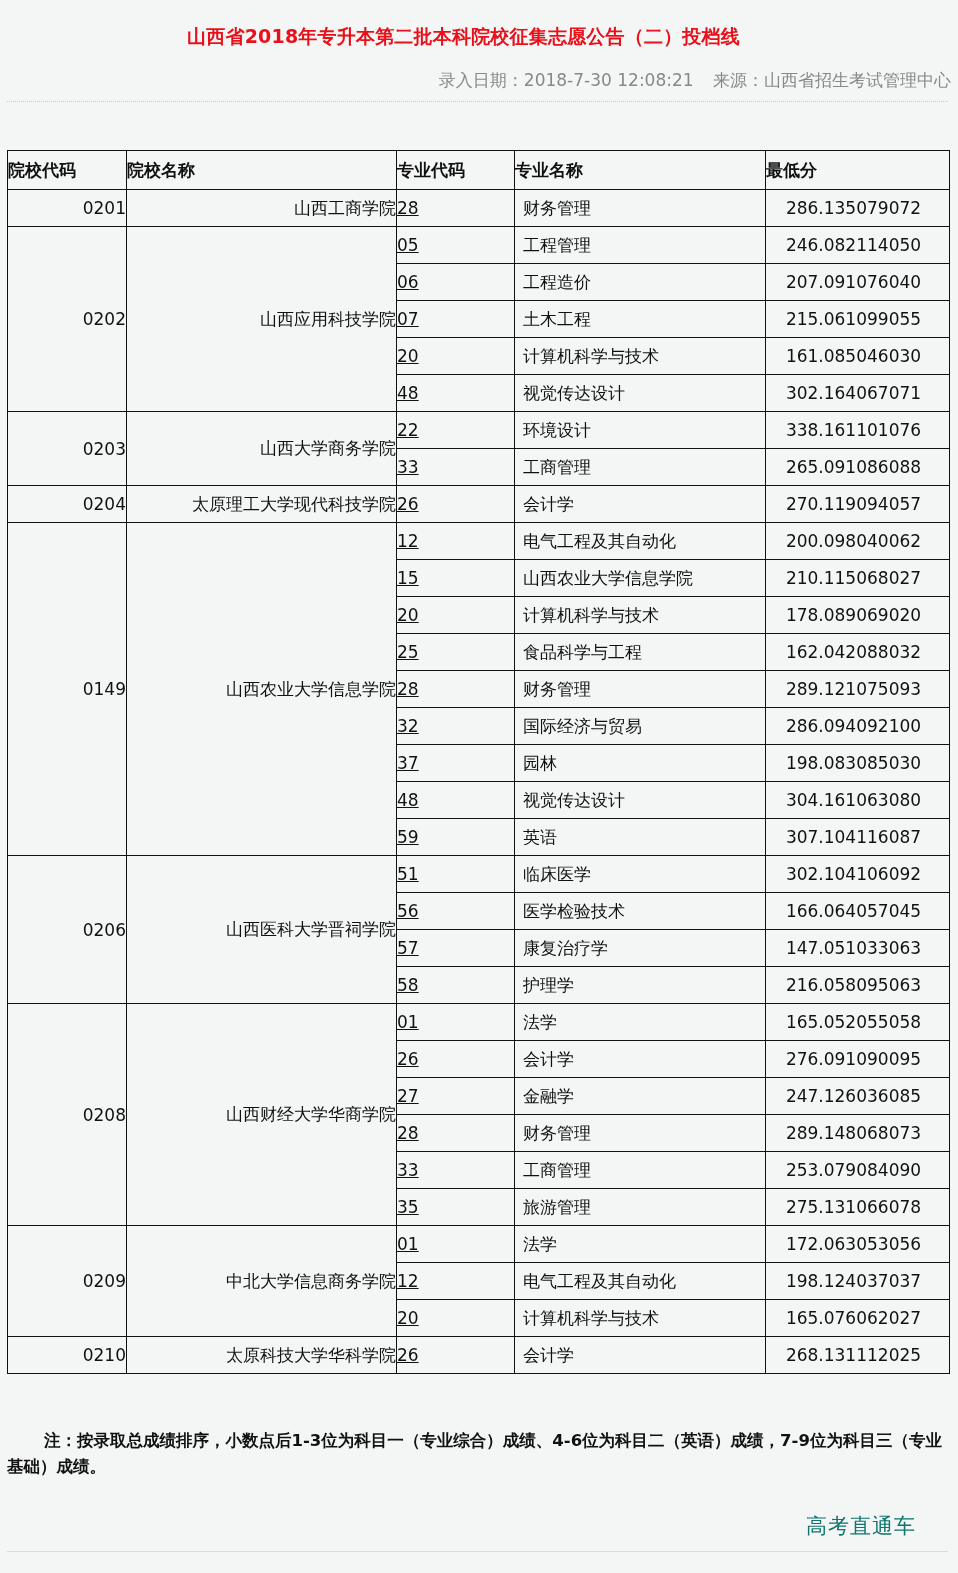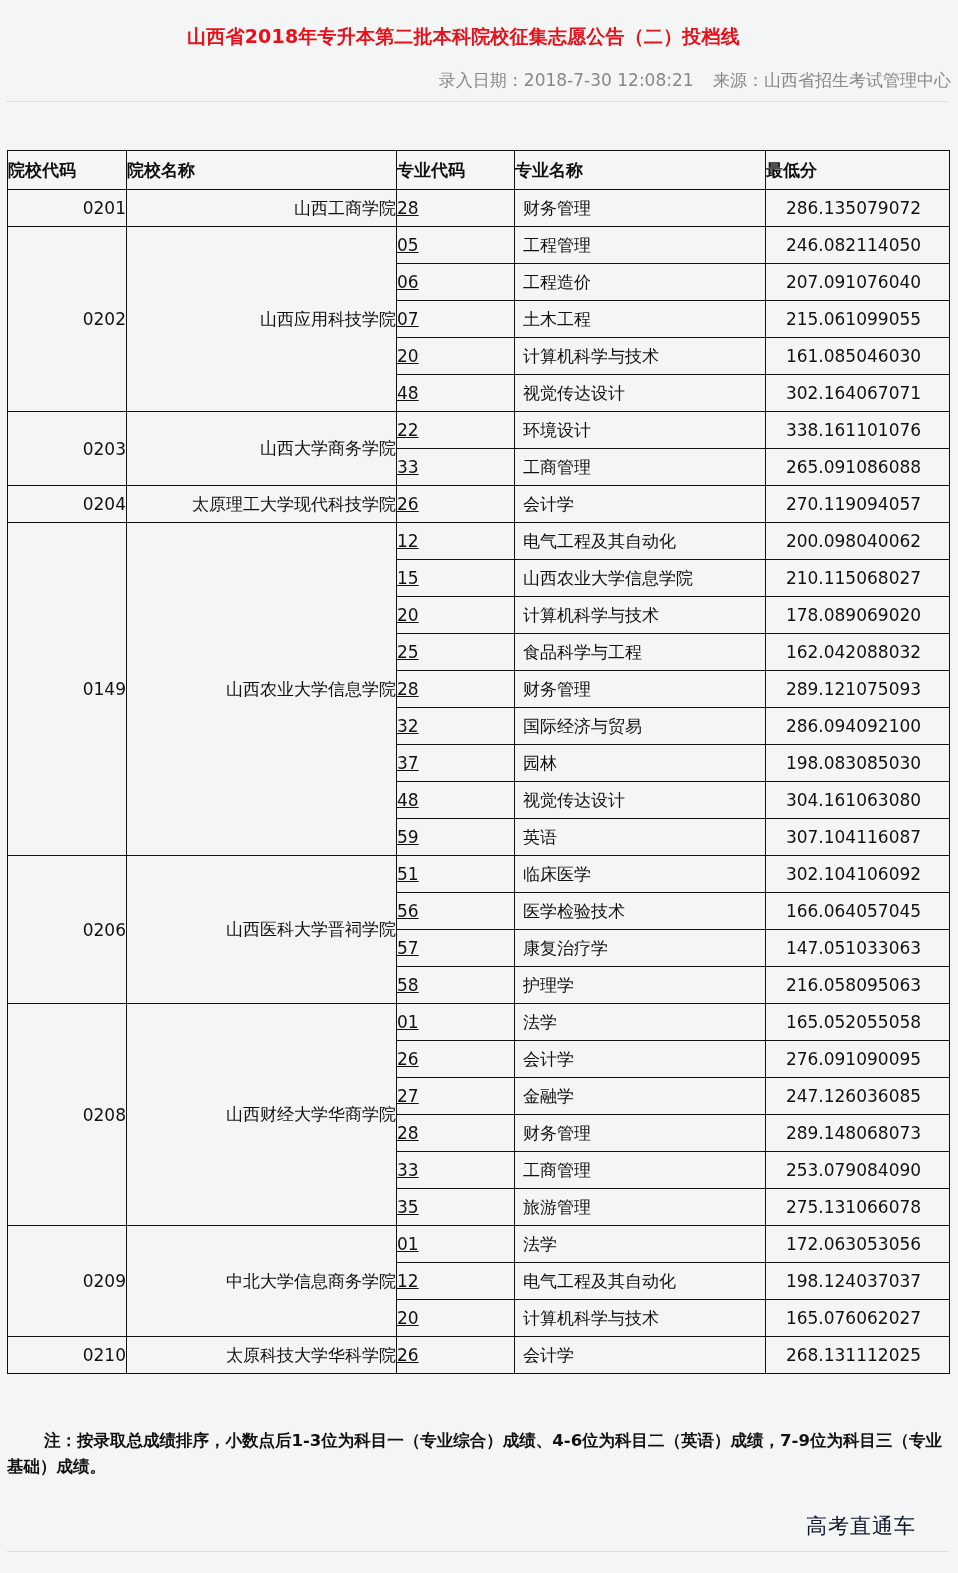--- a/index.html
+++ b/index.html
@@ -10,21 +10,21 @@
   .divider{position:absolute;top:101px;left:7px;width:941px;border-top:1px dotted #c4cbe0;}
   table.scores{position:absolute;top:150px;left:7px;border-collapse:collapse;table-layout:fixed;width:942px;}
   table.scores th,table.scores td{border:1.5px solid #111;height:37px;padding:0;font-size:17px;box-sizing:border-box;}
   table.scores th{font-weight:bold;text-align:left;font-size:17px;height:39px;margin-top:33px;}
   .c-code{text-align:right;}
   .c-name{text-align:right;padding-left:8px !important;}
   .c-mcode{text-decoration:underline;}
   .c-mname{text-align:left;padding-left:8px !important;}
   .c-score{text-align:center;padding-right:8px !important;}
   .note{position:absolute;top:1428px;left:7px;width:940px;font-weight:bold;font-size:16.5px;line-height:26px;text-indent:37px;}
-  .watermark{position:absolute;top:1512px;left:806px;color:#0f172a;font-size:21px;letter-spacing:1px;}
+  .watermark{position:absolute;top:1512px;left:806px;color:#0f766e;font-size:21px;letter-spacing:1px;}
   .bottom-line{position:absolute;top:1551px;left:7px;width:941px;border-top:1px solid #d8dbe0;}
 </style>
 </head>
 <body>
 
 <div class="title">山西省2018年专升本第二批本科院校征集志愿公告（二）投档线</div>
 <div class="meta">
   <span>录入日期：2018-7-30 12:08:21</span>
   <span>来源：山西省招生考试管理中心</span>
 </div>

